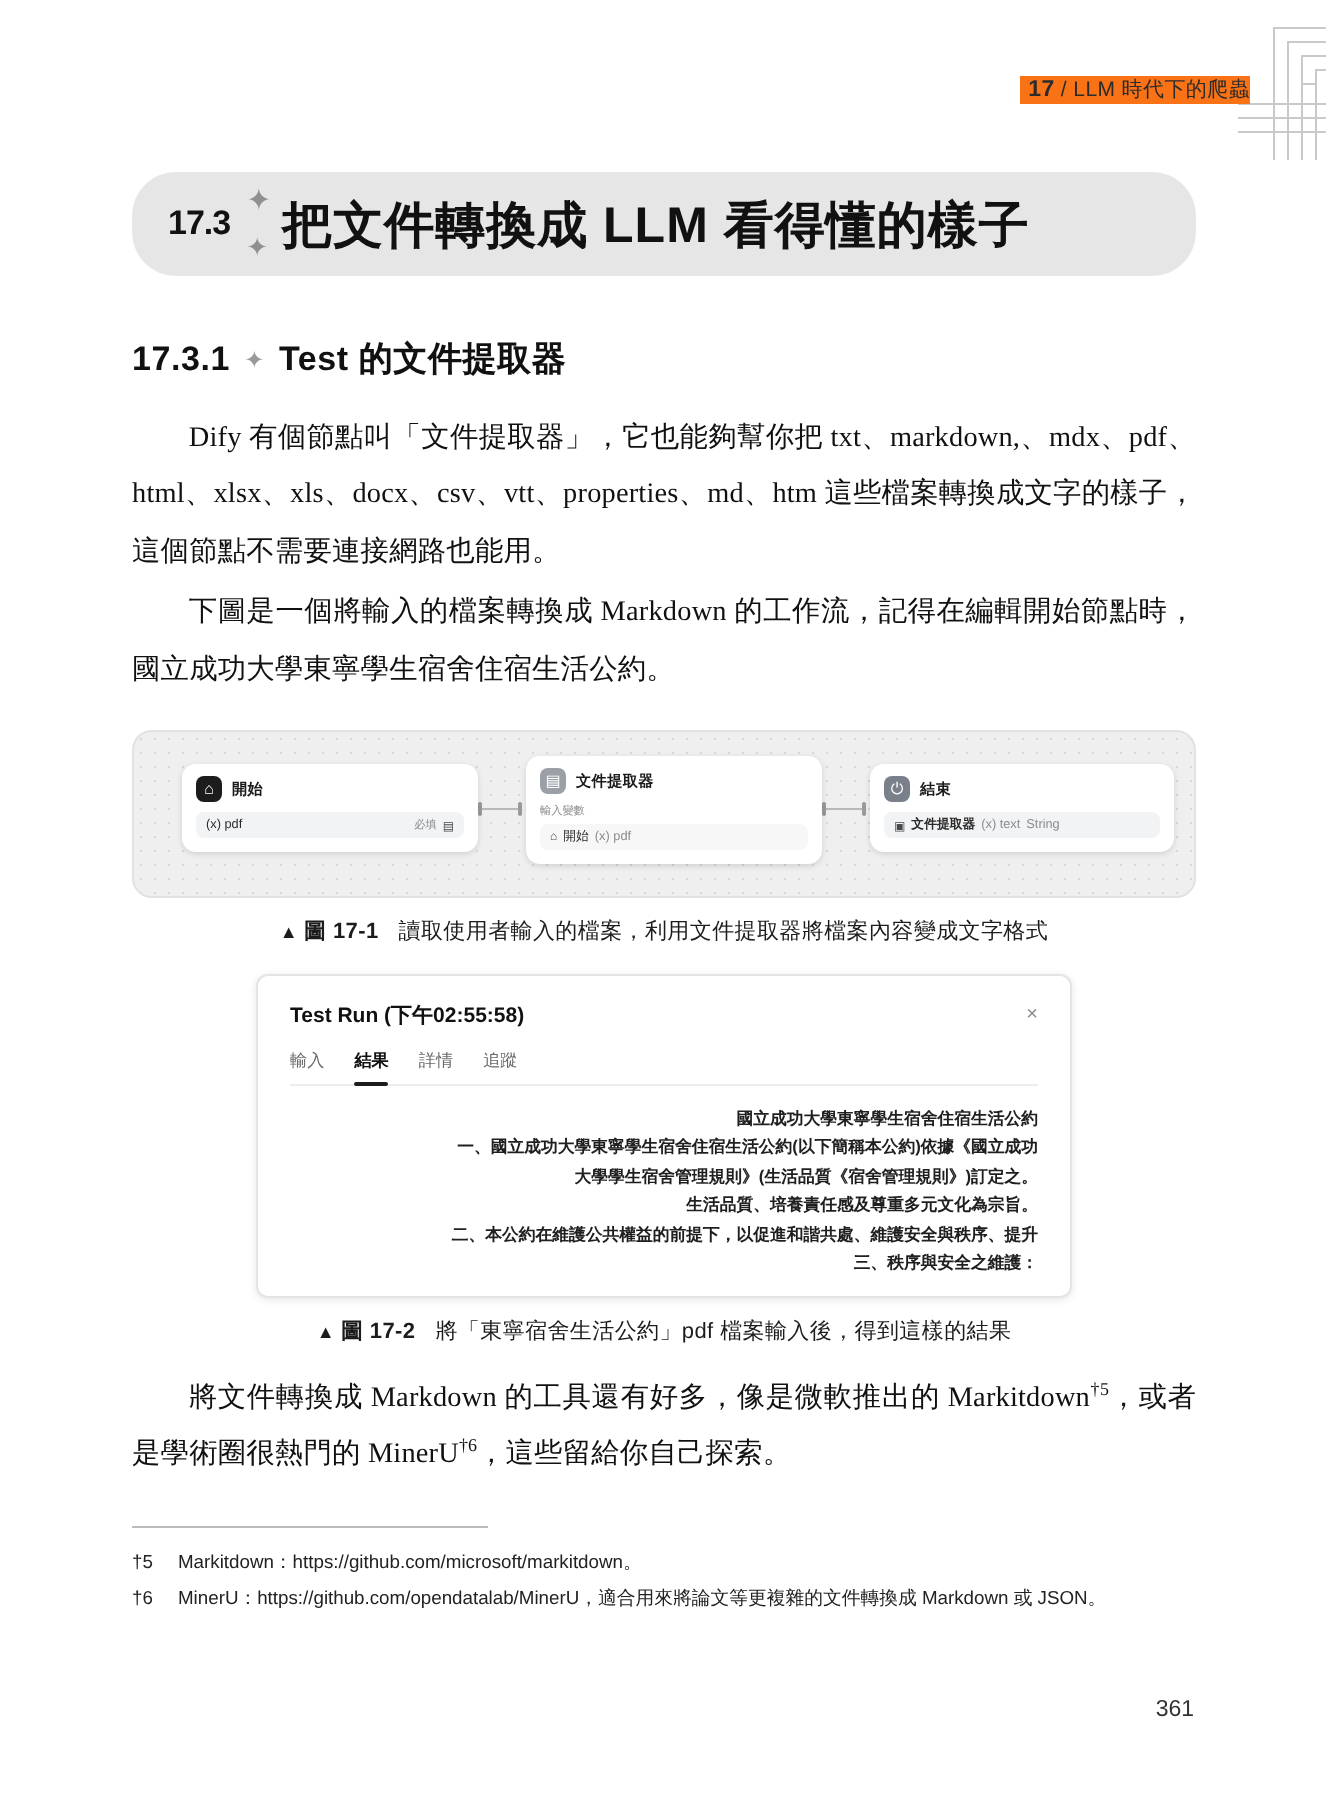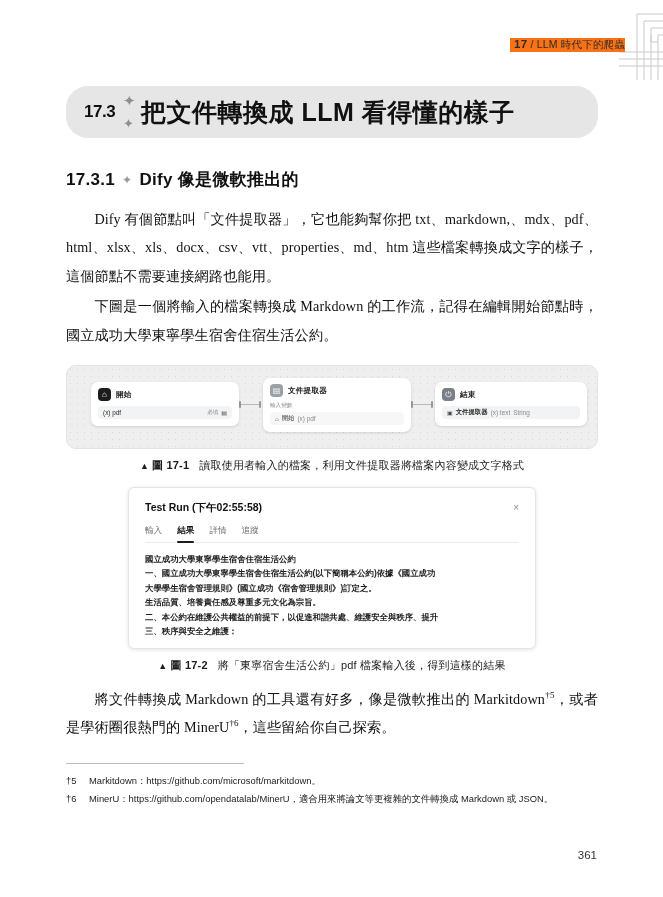--- a/index.html
+++ b/index.html
@@ -301,20 +301,21 @@
     background: #1c1c1c;
     border-radius: 2px;
   }
   .tr-body {
     margin-top: 9px;
     font-family: "Liberation Sans", sans-serif;
     font-size: 8.4px;
     line-height: 1.72;
     color: #1f1f1f;
     font-weight: bold;
+    text-align: right;
   }
   .tr-body div { white-space: nowrap; }
 
   
   .fn-rule {
     margin-top: 21px;
     width: 178px;
     height: 1px;
     background: #bcbcbc;
   }
@@ -376,21 +377,21 @@
       <span class="h2-spark">
         <span class="s1">✦</span>
         <span class="s2">✦</span>
       </span>
       <span class="h2-title">把文件轉換成 LLM 看得懂的樣子</span>
     </div>
 
     <div class="h3">
       <span>17.3.1</span>
       <span class="spark">✦</span>
-      <span>Dify 像是微軟推出的</span>
+      <span>Test 的文件提取器</span>
     </div>
 
     <p class="body first">Dify 有個節點叫「文件提取器」，它也能夠幫你把 txt、markdown,、mdx、pdf、html、xlsx、xls、docx、csv、vtt、properties、md、htm 這些檔案轉換成文字的樣子，這個節點不需要連接網路也能用。</p>
 
     <p class="body second">下圖是一個將輸入的檔案轉換成 Markdown 的工作流，記得在編輯開始節點時，國立成功大學東寧學生宿舍住宿生活公約。</p>
 
     <div class="fig1-wrap">
       <div class="wf-canvas">
 
         <div class="wf-edge e1"></div>
@@ -457,21 +458,21 @@
         <div class="tr-tabs">
           <span class="tr-tab">輸入</span>
           <span class="tr-tab active">結果</span>
           <span class="tr-tab">詳情</span>
           <span class="tr-tab">追蹤</span>
         </div>
 
         <div class="tr-body">
           <div>國立成功大學東寧學生宿舍住宿生活公約</div>
           <div>一、國立成功大學東寧學生宿舍住宿生活公約(以下簡稱本公約)依據《國立成功</div>
-          <div>大學學生宿舍管理規則》(國立成功《宿舍管理規則》)訂定之。</div>
+          <div>大學學生宿舍管理規則》(生活品質《宿舍管理規則》)訂定之。</div>
           <div>生活品質、培養責任感及尊重多元文化為宗旨。</div>
           <div>二、本公約在維護公共權益的前提下，以促進和諧共處、維護安全與秩序、提升</div>
           <div>三、秩序與安全之維護：</div>
 
         </div>
       </div>
 
       <div class="caption">
         <span class="tri">▲</span><span class="lbl">圖 17-2</span><span class="txt">將「東寧宿舍生活公約」pdf 檔案輸入後，得到這樣的結果</span>
       </div>

